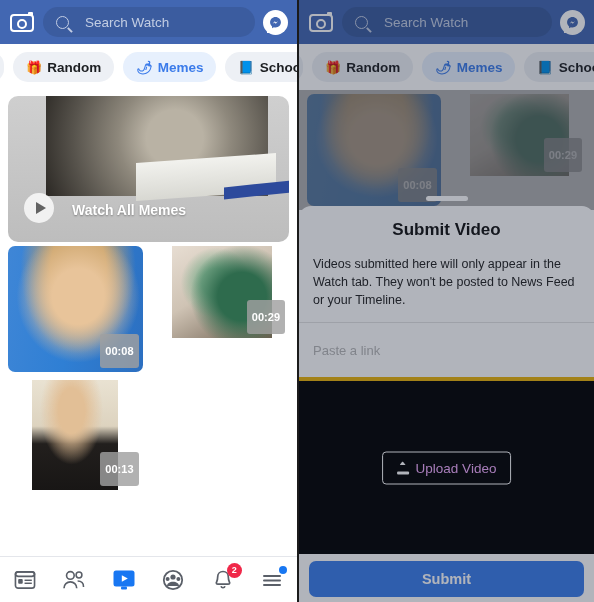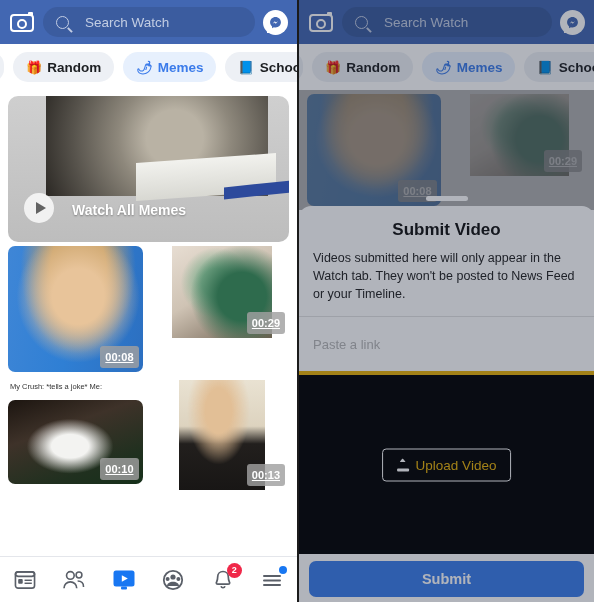--- a/index.html
+++ b/index.html
@@ -86,21 +86,21 @@
     text-shadow: 0 1px 2px rgba(0,0,0,.35);
   }
 
   .grid { display: flex; flex-wrap: wrap; padding: 4px 8px 0; gap: 8px 0; }
   .cell { width: 50%; padding-right: 6px; }
   .cell:nth-child(even) { padding-right: 0; padding-left: 6px; }
   .cap { font-size: 7.5px; color: #333; line-height: 1.35; height: 20px; overflow: hidden; padding: 2px 2px 0; }
   .thumb { position: relative; width: 100%; border-radius: 7px; overflow: hidden; }
   .dur {
     position: absolute; right: 4px; bottom: 4px; background: rgba(160,160,160,.82);
-    color: #fff; font-size: 11px; font-weight: bold; padding: 5px 5px; border-radius: 3px; text-decoration: underline;
+    color: #fff; font-size: 11px; font-weight: bold; padding: 11px 5px; border-radius: 3px;
   }
   .t-boy {
     height: 126px;
     background:
       radial-gradient(ellipse at 52% 40%, #e8c49a 0 26%, transparent 62%),
       radial-gradient(ellipse at 52% 18%, #c9a166 0 28%, transparent 58%),
       linear-gradient(100deg, #3f86d6 0%, #2f7fd4 48%, #2c6fc0 100%);
   }
   .t-xmas {
     height: 92px; width: 74%; margin: 0 auto;
@@ -142,27 +142,27 @@
 
   
   .dim { position: absolute; inset: 0; background: rgba(26,34,56,.34); pointer-events: none; }
   .grayveil { position: absolute; left: 0; right: 0; top: 90px; height: 120px; background: rgba(110,110,110,.55); }
   .sheet {
     position: absolute; left: 0; right: 0; bottom: 0; top: 206px; background: #fff;
     border-radius: 12px 12px 0 0; overflow: hidden; display: flex; flex-direction: column;
   }
   .handle { position: absolute; left: 50%; transform: translateX(-50%); top: 196px; width: 42px; height: 5px; background: #fff; border-radius: 3px; }
   .sheet-title { text-align: center; font-size: 17px; font-weight: bold; color: #111; padding: 14px 0 10px; }
-  .sheet-desc { font-size: 12.5px; color: #222; line-height: 1.42; padding: 0 14px 13px; }
+  .sheet-desc { font-size: 12.5px; color: #222; line-height: 1.42; padding: 0 14px 13px; margin-top: 6px; }
   .link-field { border-top: 1px solid #e3e3e3; border-bottom: 4px solid #eab308; padding: 18px 14px; }
   .link-ph { color: #b6b6b6; font-size: 13px; }
   .video-area { flex: 1 1 auto; background: #000; position: relative; }
   .upload-btn {
     position: absolute; left: 50%; top: 50%; transform: translate(-50%,-50%);
-    border: 1.6px solid #fff; border-radius: 4px; color: #eab308; font-size: 13.5px;
+    border: 1.6px solid #fff; border-radius: 4px; color: #f0abfc; font-size: 13.5px;
     padding: 8px 14px; display: flex; align-items: center; gap: 7px; white-space: nowrap;
   }
   .up-glyph { width: 12px; height: 13px; position: relative; }
   .up-glyph::before { content: ""; position: absolute; left: 3px; top: 0; width: 6px; height: 7px; background: #fff; clip-path: polygon(50% 0, 100% 55%, 0 55%); }
   .up-glyph::after { content: ""; position: absolute; left: 0; bottom: 0; width: 12px; height: 3px; background: #fff; border-radius: 1px; }
   .submit-bar { background: #fff; padding: 7px 10px 5px; }
   .submit-btn {
     height: 36px; background: #3B7DEA; border-radius: 7px; color: #fff;
     font-size: 14.5px; font-weight: bold; display: flex; align-items: center; justify-content: center;
   }
@@ -232,28 +232,20 @@
             <span class="dur">00:08</span>
           </div>
         </div>
         <div class="cell">
           <div class="thumb">
             <div class="t-xmas"></div>
             <span class="dur">00:29</span>
           </div>
         </div>
         <div class="cell">
-          <div class="cap">My Crush: *tells a joke*
-Me:</div>
-          <div class="thumb">
-            <div class="t-bird"></div>
-            <span class="dur">00:10</span>
-          </div>
-        </div>
-        <div class="cell">
           <div class="thumb">
             <div class="t-teen"></div>
             <span class="dur">00:13</span>
           </div>
         </div>
       </div>
 
       <div class="submit-banner">Submit Video</div>
     </div>
 

